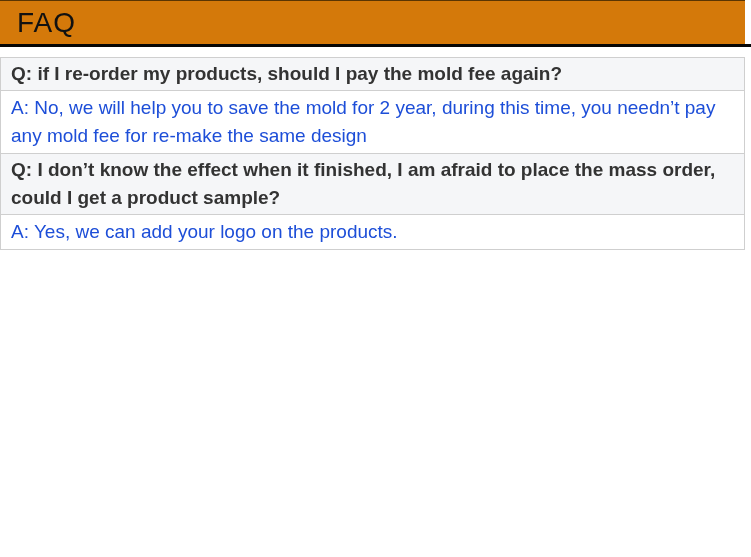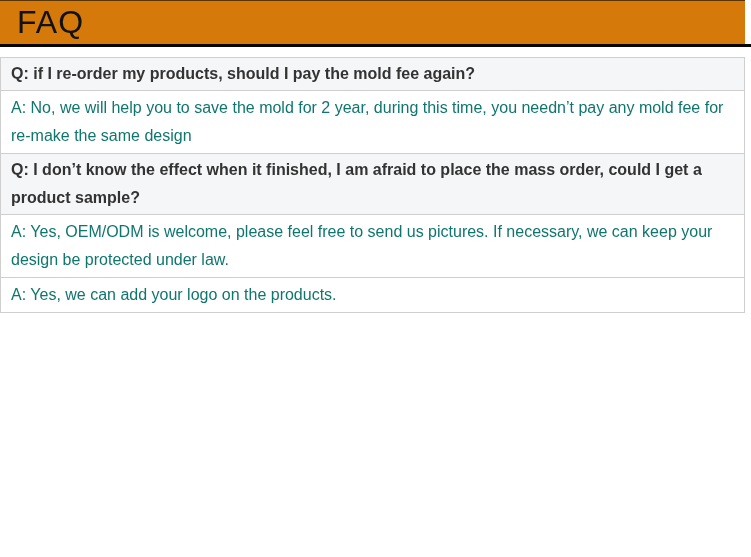--- a/index.html
+++ b/index.html
@@ -22,45 +22,45 @@
     height: 44px;
     margin-right: 6px;
     background: #d4790a;
     border-top: 1px solid #5a3502;
     display: flex;
     align-items: center;
     padding-left: 17px;
     box-sizing: border-box;
   }
   .faq-header .title {
-    font-size: 32px;
+    font-size: 28px;
     letter-spacing: 1px;
     color: #111111;
     font-weight: 400;
   }
   .faq-table {
     margin: 10px 6px 0 0;
     border: 1px solid #cfcfcf;
     border-bottom: none;
   }
   .faq-row {
     border-bottom: 1px solid #cfcfcf;
-    font-size: 16px;
+    font-size: 19px;
     line-height: 28px;
     box-sizing: border-box;
   }
   .faq-row.q {
     background: #f5f6f8;
     color: #333333;
     font-weight: bold;
     padding: 2px 10px;
   }
   .faq-row.a {
     background: #ffffff;
-    color: #0f766e;
+    color: #1d4ed8;
     font-weight: 400;
     padding: 3px 10px;
   }
 </style>
 </head>
 <body>
 
 <div class="page">
 
   <div class="header-wrap">
@@ -69,18 +69,17 @@
     </div>
   </div>
 
   <div class="faq-table">
     <div class="faq-row q">Q: if I re-order my products, should I pay the mold fee again?</div>
     <div class="faq-row a">A: No, we will help you to save the mold for 2 year, during this time, you needn’t pay any mold fee for re-make the same design</div>
 
     <div class="faq-row q">Q: I don’t know the effect when it finished, I am afraid to place the mass order, could I get a product sample?</div>
 
 
-    <div class="faq-row a">A: Yes, OEM/ODM is welcome, please feel free to send us pictures. If necessary, we can keep your design be protected under law.</div>
 
     <div class="faq-row a">A: Yes, we can add your logo on the products.</div>
   </div>
 
 </div>
 
 </body></html>

